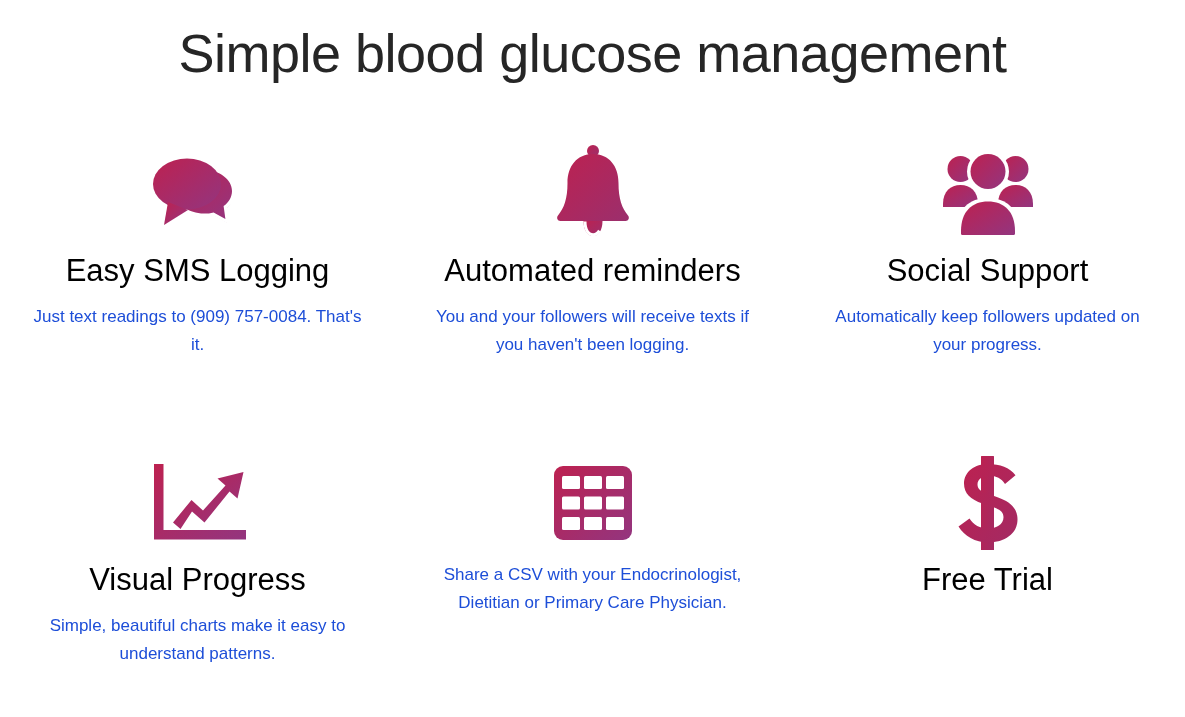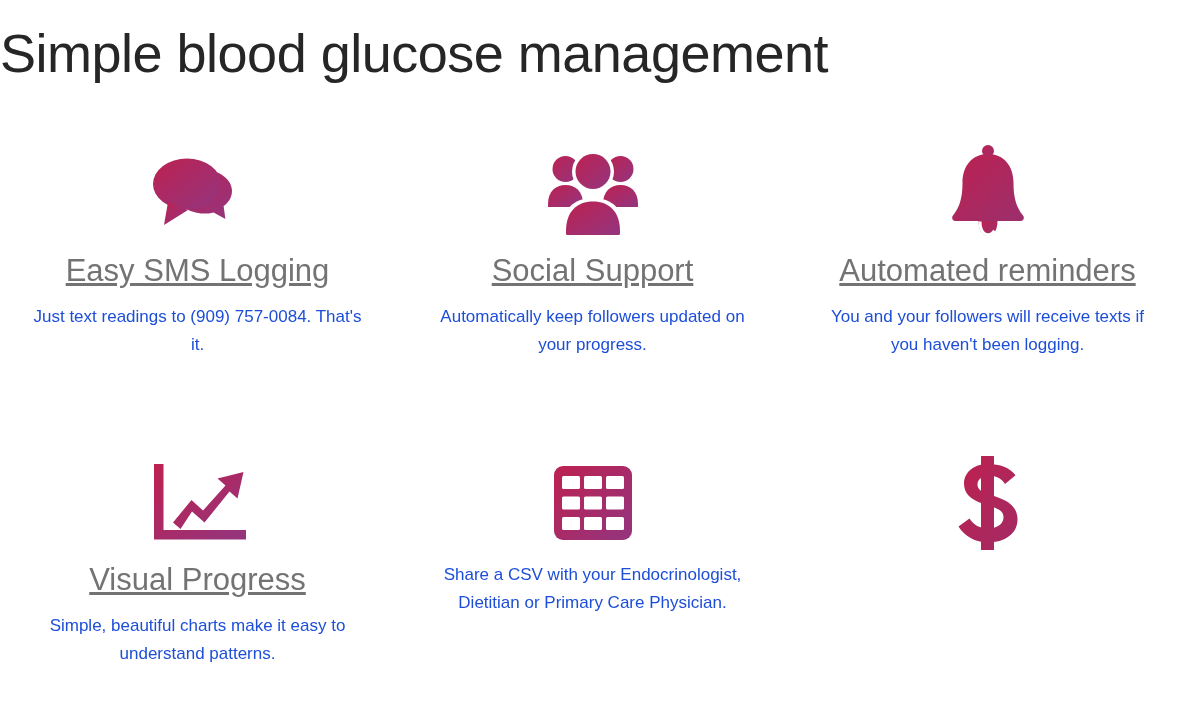--- a/index.html
+++ b/index.html
@@ -18,20 +18,21 @@
     height: 717px;
     background: #ffffff;
   }
 
   
   .page-title {
     position: absolute;
     top: 22px;
     left: 0;
     width: 1185px;
+    text-align: center;
     font-size: 54px;
     font-weight: 300;
     letter-spacing: -0.5px;
     color: #262626;
     line-height: 1.18;
     white-space: nowrap;
   }
 
   
   .features {
@@ -57,26 +58,25 @@
     align-items: center;
     justify-content: center;
     margin-bottom: 8px;
   }
 
   .feature-icon svg { display: block; }
 
   .feature-title {
     font-size: 31px;
     font-weight: 300;
-    color: #737373;
+    color: #000000;
     line-height: 1.2;
     text-align: center;
     white-space: nowrap;
     margin-bottom: 14px;
-    text-decoration: underline;
   }
 
   .feature-desc {
     font-size: 17px;
     font-weight: 400;
     color: #1d4ed8;
     line-height: 1.62;
     text-align: center;
     max-width: 330px;
   }
@@ -121,20 +121,48 @@
                      L39.6 57.4 C48 57.3 56 55.9 62.5 54.5 Z" opacity="0"></path>
           </g>
         </svg>
       </div>
       <div class="feature-title">Easy SMS Logging</div>
       <div class="feature-desc">Just text readings to (909) 757-0084. That's it.</div>
     </div>
 
     <div class="feature">
       <div class="feature-icon">
+        <svg width="86" height="96" viewBox="0 0 86 96" aria-hidden="true">
+          <defs>
+            <linearGradient id="gradC" x1="0" y1="0" x2="1" y2="1">
+              <stop offset="0%" stop-color="#bd2150"></stop>
+              <stop offset="100%" stop-color="#9b2f6d"></stop>
+            </linearGradient>
+          </defs>
+          <g fill="url(#gradC)">
+
+            <circle cx="43" cy="7" r="6"></circle>
+
+            <path d="M43 10 C27 10 17.5 22 17.5 39 C17.5 55 14 64 8 71.5
+                     C6.2 73.7 7.4 77 10.4 77 L75.6 77 C78.6 77 79.8 73.7 78 71.5
+                     C72 64 68.5 55 68.5 39 C68.5 22 59 10 43 10 Z"></path>
+
+            <path d="M33.5 77 C33.5 86.5 37.8 92 43 92 C48.2 92 52.5 86.5 52.5 77 Z"></path>
+          </g>
+
+          <path d="M36.5 77.5 C36.5 85 39.4 89.3 43.2 89.3 C45.2 89.3 46.9 88 48.1 85.8
+                   L50.6 87.6 C48.9 90.6 46.3 92.4 43.2 92.4 C37.4 92.4 33.5 86.2 33.5 77.5 Z" fill="#ffffff"></path>
+        </svg>
+      </div>
+      <div class="feature-title">Automated reminders</div>
+      <div class="feature-desc">You and your followers will receive texts if you haven't been logging.</div>
+    </div>
+
+    <div class="feature">
+      <div class="feature-icon">
         <svg width="100" height="92" viewBox="0 0 100 92" aria-hidden="true">
           <defs>
             <linearGradient id="gradB" x1="0" y1="0" x2="1" y2="1">
               <stop offset="0%" stop-color="#bd2150"></stop>
               <stop offset="100%" stop-color="#93357f"></stop>
             </linearGradient>
           </defs>
           <g fill="url(#gradB)">
 
             <circle cx="22.5" cy="23" r="13"></circle>
@@ -150,48 +178,20 @@
           </g>
           <g fill="url(#gradB)">
             <circle cx="50" cy="25.5" r="17.5"></circle>
             <path d="M23 85 C23 65.5 34 55.5 50 55.5 C66 55.5 77 65.5 77 85 L77 87.5
                      C77 88.5 76.2 89 75.2 89 L24.8 89 C23.8 89 23 88.5 23 87.5 Z"></path>
           </g>
         </svg>
       </div>
       <div class="feature-title">Social Support</div>
       <div class="feature-desc">Automatically keep followers updated on your progress.</div>
-    </div>
-
-    <div class="feature">
-      <div class="feature-icon">
-        <svg width="86" height="96" viewBox="0 0 86 96" aria-hidden="true">
-          <defs>
-            <linearGradient id="gradC" x1="0" y1="0" x2="1" y2="1">
-              <stop offset="0%" stop-color="#bd2150"></stop>
-              <stop offset="100%" stop-color="#9b2f6d"></stop>
-            </linearGradient>
-          </defs>
-          <g fill="url(#gradC)">
-
-            <circle cx="43" cy="7" r="6"></circle>
-
-            <path d="M43 10 C27 10 17.5 22 17.5 39 C17.5 55 14 64 8 71.5
-                     C6.2 73.7 7.4 77 10.4 77 L75.6 77 C78.6 77 79.8 73.7 78 71.5
-                     C72 64 68.5 55 68.5 39 C68.5 22 59 10 43 10 Z"></path>
-
-            <path d="M33.5 77 C33.5 86.5 37.8 92 43 92 C48.2 92 52.5 86.5 52.5 77 Z"></path>
-          </g>
-
-          <path d="M36.5 77.5 C36.5 85 39.4 89.3 43.2 89.3 C45.2 89.3 46.9 88 48.1 85.8
-                   L50.6 87.6 C48.9 90.6 46.3 92.4 43.2 92.4 C37.4 92.4 33.5 86.2 33.5 77.5 Z" fill="#ffffff"></path>
-        </svg>
-      </div>
-      <div class="feature-title">Automated reminders</div>
-      <div class="feature-desc">You and your followers will receive texts if you haven't been logging.</div>
     </div>
 
     <div class="feature row2">
       <div class="feature-icon">
         <svg width="102" height="86" viewBox="0 0 102 86" aria-hidden="true">
           <defs>
             <linearGradient id="gradD" x1="0" y1="0" x2="1" y2="1">
               <stop offset="0%" stop-color="#bd2150"></stop>
               <stop offset="100%" stop-color="#93357f"></stop>
             </linearGradient>
@@ -250,16 +250,17 @@
 
             <path d="M33 8 C20 8 9 15.5 9 27.5 C9 37.5 15.5 43.5 27.5 47.5 L37 50.7
                      C45 53.4 48.5 56 48.5 61.2 C48.5 68.4 41.5 72.5 33.2 72.5
                      C25 72.5 18.5 69 14.5 62.5 L3.5 70.5 C9.5 80 20 86.5 33.2 86.5
                      C49.5 86.5 62.5 77.8 62.5 63.5 C62.5 52 55 45.5 42.5 41.2
                      L33.5 38.1 C25.5 35.4 22.5 32.6 22.5 28.4 C22.5 23 28 19.8 34.5 19.8
                      C41.2 19.8 46.5 22.6 50 27.9 L60.5 19.2 C54.5 11.7 45.2 8 33 8 Z"></path>
           </g>
         </svg>
       </div>
+      <div class="feature-title">Free Trial</div>
     </div>
 
   </div>
 </div>
 
 </body></html>

